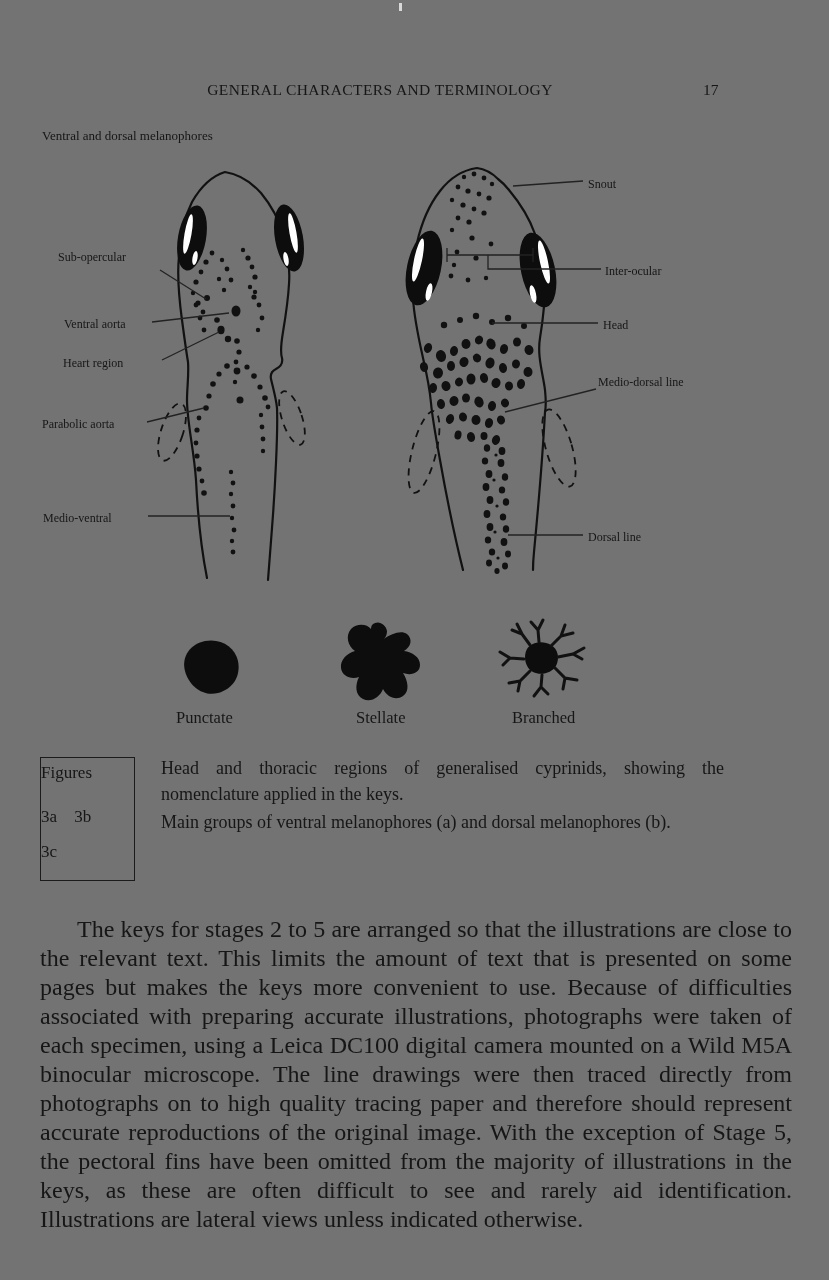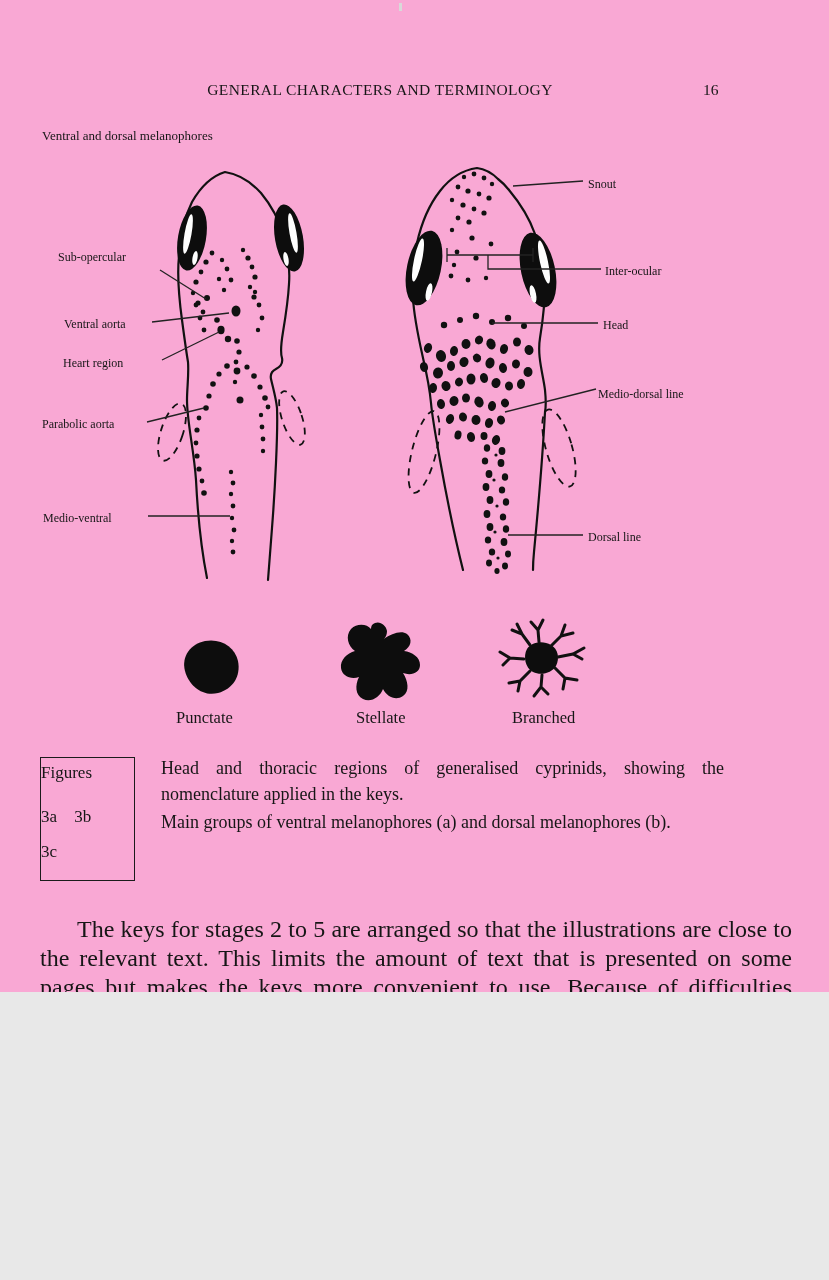--- a/index.html
+++ b/index.html
@@ -1,19 +1,19 @@
 <!DOCTYPE html>
 <html><head>
 <meta charset="utf-8">
 <style>
   html,body{margin:0;padding:0;background:#e8e8e8;}
   .page{
     position:relative;
-    width:829px;height:992px;
-    background:#f9a8d4;
+    width:829px;height:1280px;
+    background:#737373;
     font-family:"Liberation Serif","DejaVu Serif",serif;
     color:#161616;
     overflow:hidden;
     margin:0 auto;
   }
   .running-head{position:absolute;left:0;top:81px;width:760px;text-align:center;
     font-size:15.5px;letter-spacing:.4px;white-space:nowrap;}
   .rh-page{position:absolute;left:703px;top:81px;font-size:15.5px;}
   .section-caption{position:absolute;left:42px;top:128px;font-size:13px;}
   .figure-area{position:absolute;left:0;top:160px;width:829px;height:600px;}
@@ -40,21 +40,21 @@
   .fin{stroke:#111;fill:none;stroke-width:1.8;stroke-dasharray:7 6;}
   .leader{stroke:#222;stroke-width:1.3;fill:none;}
   .dendrite{stroke:#111;stroke-width:3;fill:none;stroke-linecap:round;}
 </style>
 </head>
 <body>
 
 <div class="page">
 
   <div class="running-head">GENERAL CHARACTERS AND TERMINOLOGY</div>
-  <div class="rh-page">16</div>
+  <div class="rh-page">17</div>
 
   <div class="section-caption">Ventral and dorsal melanophores</div>
 
   <div class="figure-area">
     <svg width="829" height="600" viewBox="0 0 829 600">
 
       <g>
         <path class="art-stroke" d="M 207,418 C 203,398 198,360 196,320 C 194,290 187,262 187,240 C 187,228 189,214 188,202 C 186,190 184,175 182,160 C 179,138 177,115 179,96 C 180,78 184,58 192,42 C 200,28 212,16 225,12 C 238,14 251,22 261,33 C 271,45 279,60 284,76 C 288,92 290,110 289,124 C 288,142 285,160 283,172 C 281,184 280,192 282,198 C 283,203 280,207 276,209 C 272,211 270,214 271,219 C 273,228 276,238 277,248 C 278,272 275,330 272,368 C 270,392 269,408 268,420"></path>
         <ellipse class="fin" cx="172" cy="272" rx="11" ry="30" transform="rotate(18 172 272)"></ellipse>
         <ellipse class="fin" cx="292" cy="258" rx="10" ry="28" transform="rotate(-18 292 258)"></ellipse>
@@ -287,21 +287,21 @@
 
     <div class="fig-label" style="left:58px;top:88px">Sub-opercular</div>
     <div class="fig-label" style="left:64px;top:155px">Ventral aorta</div>
     <div class="fig-label" style="left:63px;top:194px">Heart region</div>
     <div class="fig-label" style="left:42px;top:255px">Parabolic aorta</div>
     <div class="fig-label" style="left:43px;top:349px">Medio-ventral</div>
 
     <div class="fig-label" style="left:588px;top:15px">Snout</div>
     <div class="fig-label" style="left:605px;top:102px">Inter-ocular</div>
     <div class="fig-label" style="left:603px;top:156px">Head</div>
-    <div class="fig-label" style="left:598px;top:225px">Medio-dorsal line</div>
+    <div class="fig-label" style="left:598px;top:213px">Medio-dorsal line</div>
     <div class="fig-label" style="left:588px;top:368px">Dorsal line</div>
 
     <div class="mel-label" style="left:176px">Punctate</div>
     <div class="mel-label" style="left:356px">Stellate</div>
     <div class="mel-label" style="left:512px">Branched</div>
   </div>
 
   <div class="figures-box">
     <div class="fb-row fb-title">Figures</div>
     <div class="fb-row fb-r2">

